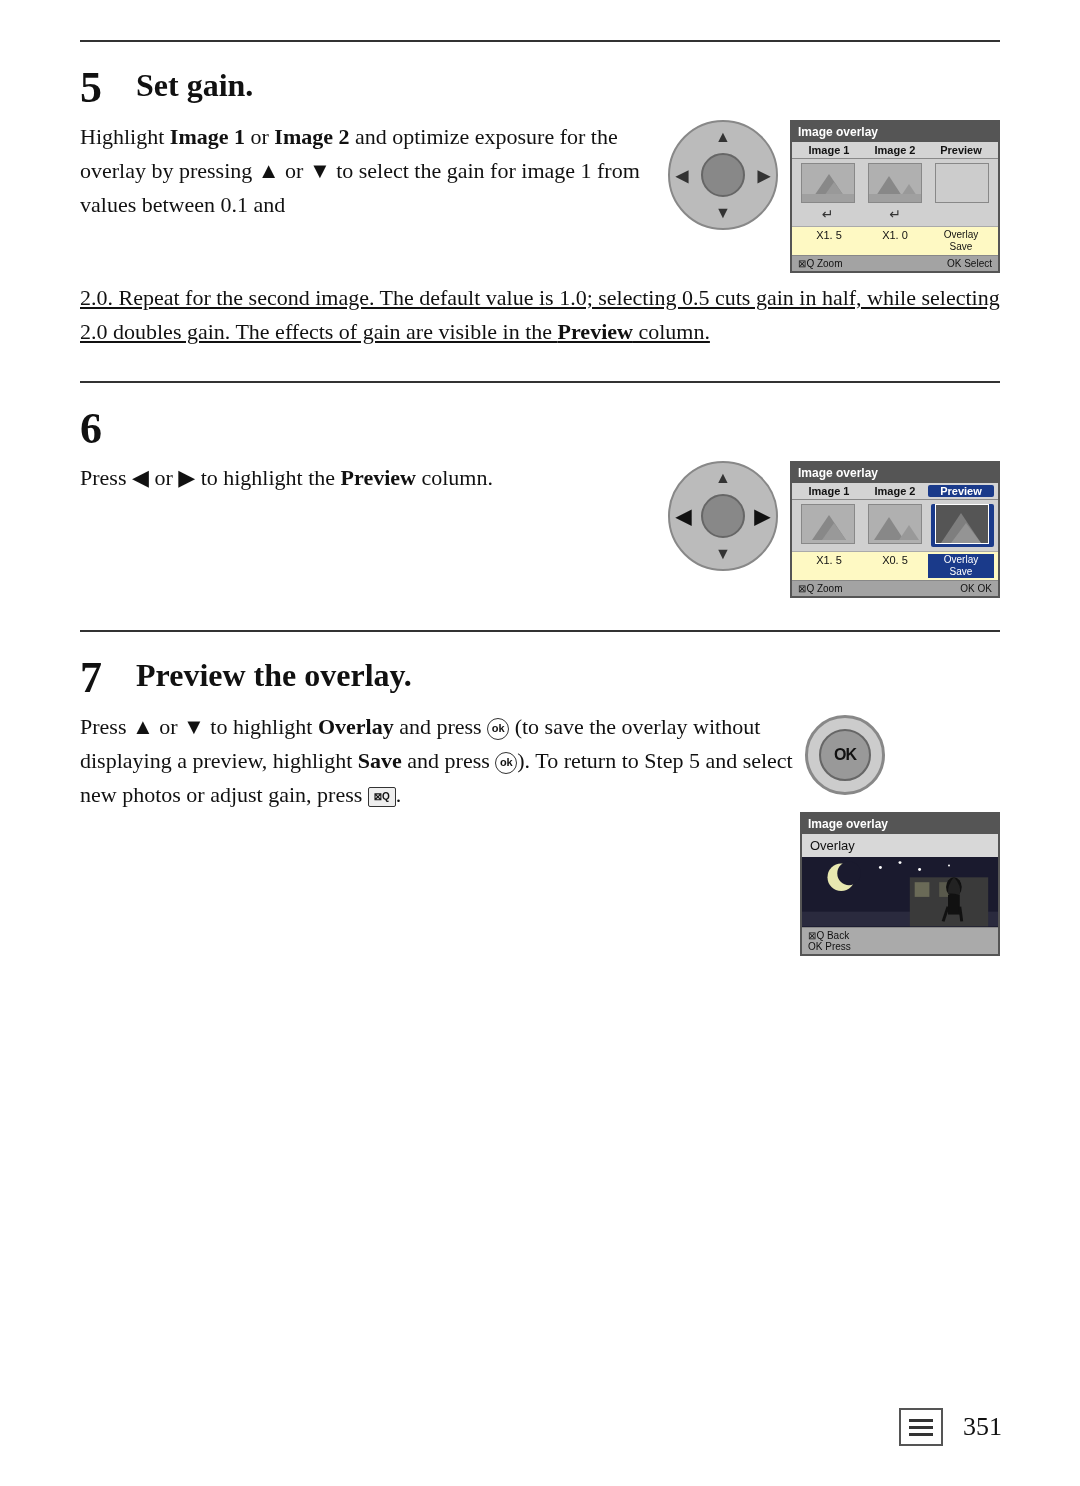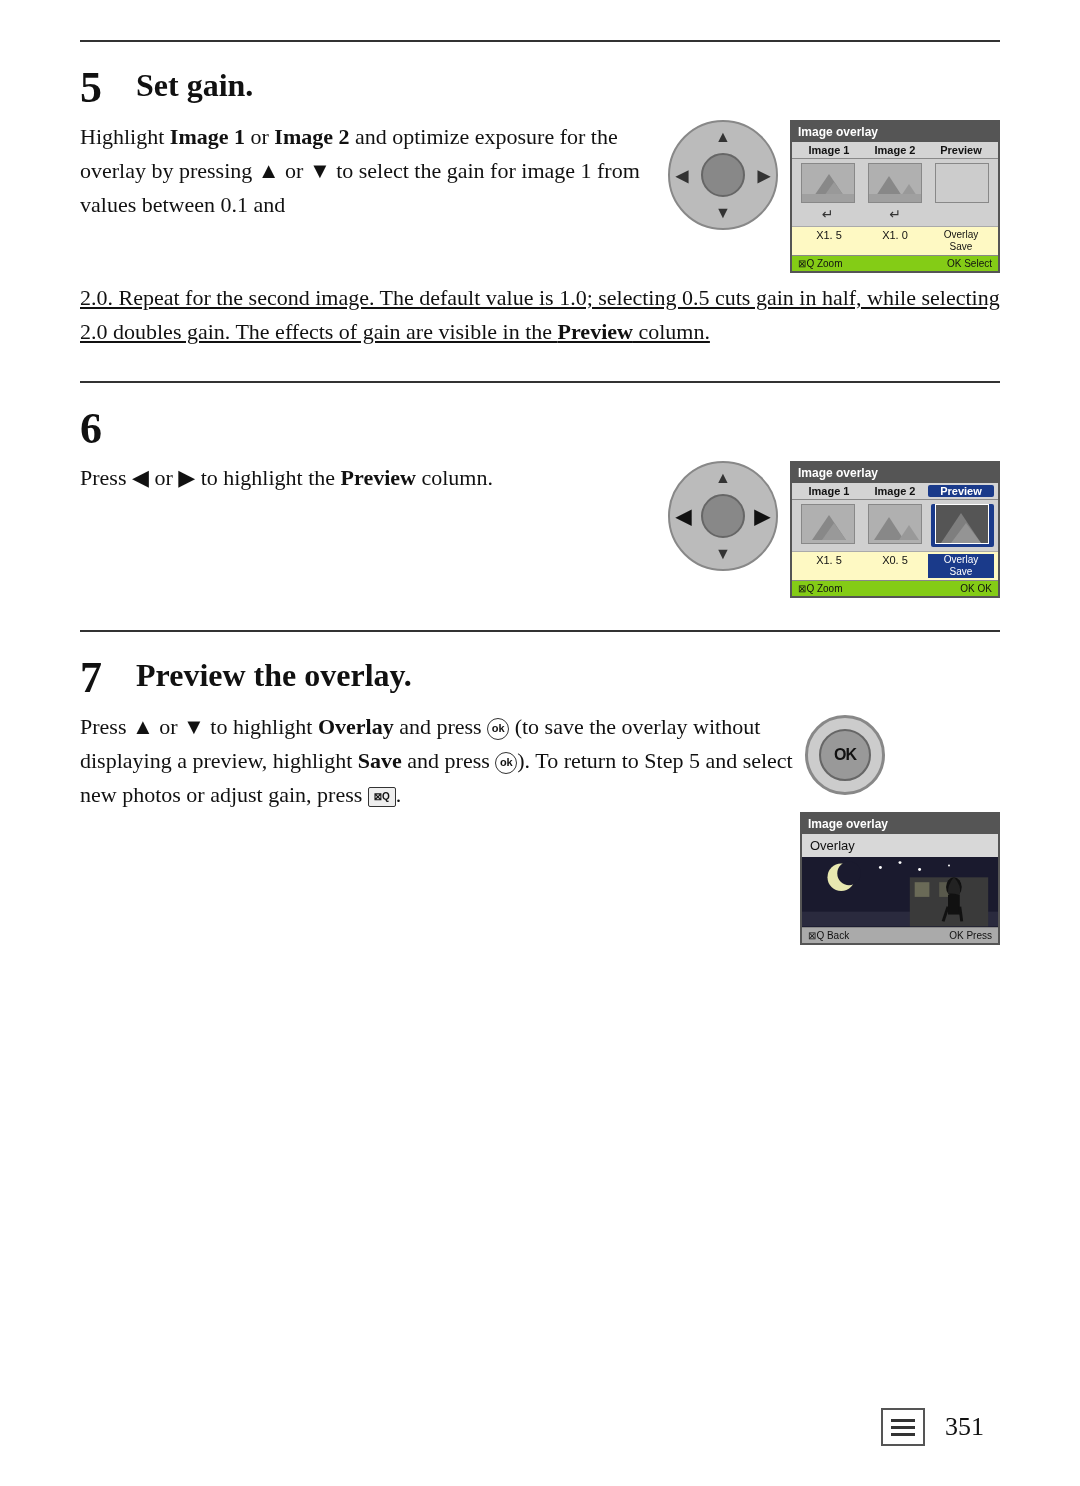--- a/index.html
+++ b/index.html
@@ -123,21 +123,21 @@
       text-align: center;
       font-size: 11px;
     }
     .camera-screen .val-cell.highlight-val {
       background: #1a3a8a;
       color: #fff;
     }
     .camera-screen .footer-bar {
       display: flex;
       justify-content: space-between;
-      background: #84cc16;
+      background: #a3a3a3;
       padding: 2px 6px;
       font-size: 10px;
       border-top: 1px solid #888;
     }
     
     .dpad-wrap {
       width: 110px;
       height: 110px;
       position: relative;
       flex-shrink: 0;
@@ -280,26 +280,27 @@
       position: relative;
       overflow: hidden;
     }
     .overlay-screen .os-footer {
       display: flex;
       justify-content: space-between;
       background: #aaa;
       padding: 2px 6px;
       font-size: 10px;
       border-top: 1px solid #888;
+      flex-direction: column;
     }
 
     .page-footer {
       position: absolute;
       bottom: 40px;
-      right: 96px;
+      right: 78px;
       display: flex;
       align-items: center;
       gap: 20px;
     }
     .page-number {
       font-size: 26px;
       font-family: Georgia, serif;
     }
     .menu-icon-box {
       border: 2px solid #555;

